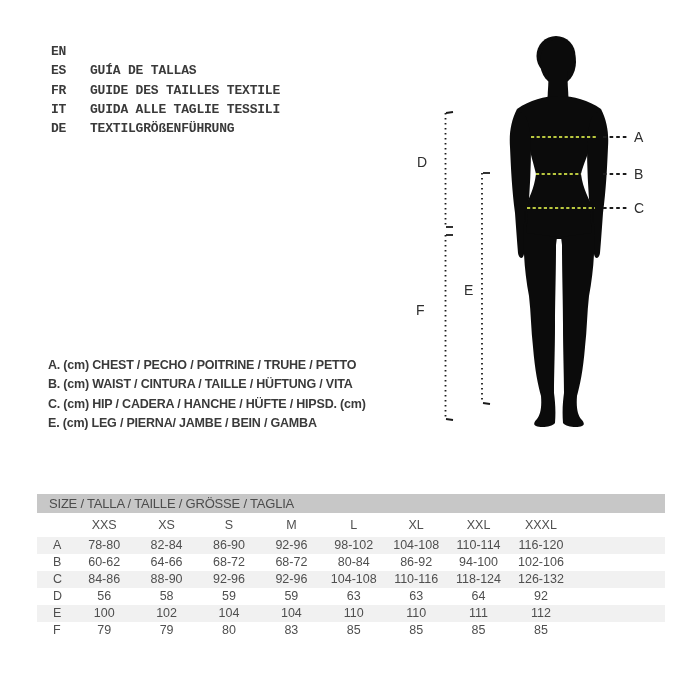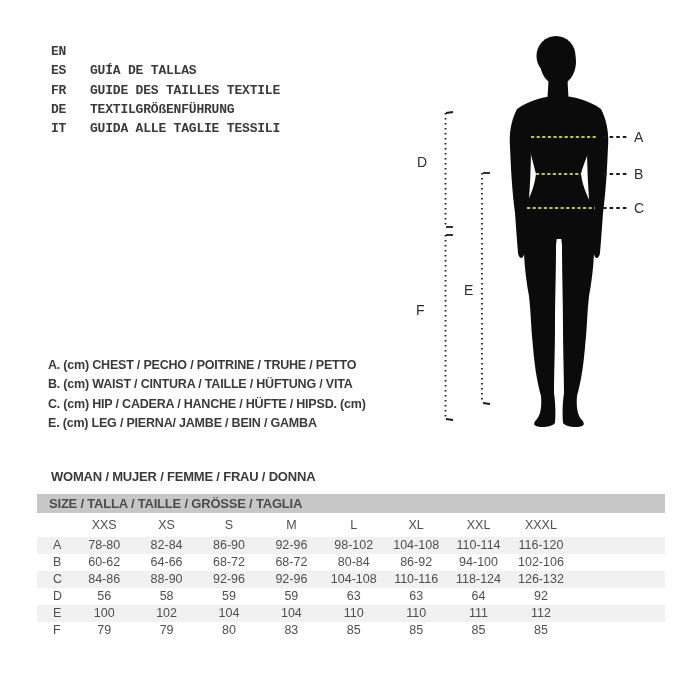--- a/index.html
+++ b/index.html
@@ -20,21 +20,21 @@
   
   .meas-block{position:absolute;left:48px;top:356px;font-size:12.5px;font-weight:bold;
     line-height:19.4px;color:#3a3a3a;letter-spacing:-0.2px;white-space:nowrap;}
 
   
   .gender{position:absolute;left:51px;top:469px;font-size:13px;font-weight:bold;
     color:#3a3a3a;letter-spacing:-0.2px;}
 
   
   .table-wrap{position:absolute;left:37px;top:494px;width:628px;font-size:12.5px;color:#4f4f4f;}
-  .size-bar{height:19px;line-height:19px;background:#c7c7c7;font-weight:bold;font-size:13px;
+  .size-bar{height:19px;line-height:19px;background:#c7c7c7;font-weight:normal;font-size:13px;
     color:#4c4c4c;padding-left:12px;letter-spacing:-0.2px;}
   .trow{display:flex;height:17px;line-height:17px;align-items:center;}
   .sizes-row{height:24px;line-height:16px;color:#4f4f4f;}
   .tlabel{width:36px;flex:0 0 36px;padding-left:16px;box-sizing:border-box;}
   .tcell{width:62.4px;flex:0 0 62.4px;text-align:center;}
   .tfill{flex:1;}
   .shade{background:#f1f1f1;}
 </style>
 </head>
 <body>
@@ -47,26 +47,26 @@
     </div>
     <div class="lang-row">
       <span class="lang-code">ES</span>
       <span class="lang-text">GUÍA DE TALLAS</span>
     </div>
     <div class="lang-row">
       <span class="lang-code">FR</span>
       <span class="lang-text">GUIDE DES TAILLES TEXTILE</span>
     </div>
     <div class="lang-row">
+      <span class="lang-code">IT</span>
+      <span class="lang-text">GUIDA ALLE TAGLIE TESSILI</span>
+    </div>
+    <div class="lang-row">
       <span class="lang-code">DE</span>
       <span class="lang-text">TEXTILGRÖßENFÜHRUNG</span>
-    </div>
-    <div class="lang-row">
-      <span class="lang-code">IT</span>
-      <span class="lang-text">GUIDA ALLE TAGLIE TESSILI</span>
     </div>
   </div>
 
   <div class="figure">
     <svg viewBox="0 0 280 435" xmlns="http://www.w3.org/2000/svg">
       <g fill="#0b0b0b">
 
         <ellipse cx="156" cy="31" rx="19.5" ry="20"></ellipse>
         <ellipse cx="158" cy="37" rx="18" ry="23"></ellipse>
 
@@ -157,21 +157,20 @@
     </svg>
   </div>
 
   <div class="meas-block">
     <div>A. (cm) CHEST / PECHO / POITRINE / TRUHE / PETTO</div>
     <div>B. (cm) WAIST / CINTURA / TAILLE / HÜFTUNG / VITA</div>
     <div>C. (cm) HIP / CADERA / HANCHE / HÜFTE / HIPSD. (cm)</div>
     <div>E. (cm) LEG / PIERNA/ JAMBE / BEIN / GAMBA</div>
   </div>
 
-  <div class="gender">WOMAN / MUJER / FEMME / FRAU / DONNA</div>
 
   <div class="table-wrap">
     <div class="size-bar">SIZE / TALLA / TAILLE / GRÖSSE / TAGLIA</div>
 
     <div class="trow sizes-row">
       <div class="tlabel"></div>
       <div class="tcell">XXS</div>
       <div class="tcell">XS</div>
       <div class="tcell">S</div>
       <div class="tcell">M</div>

